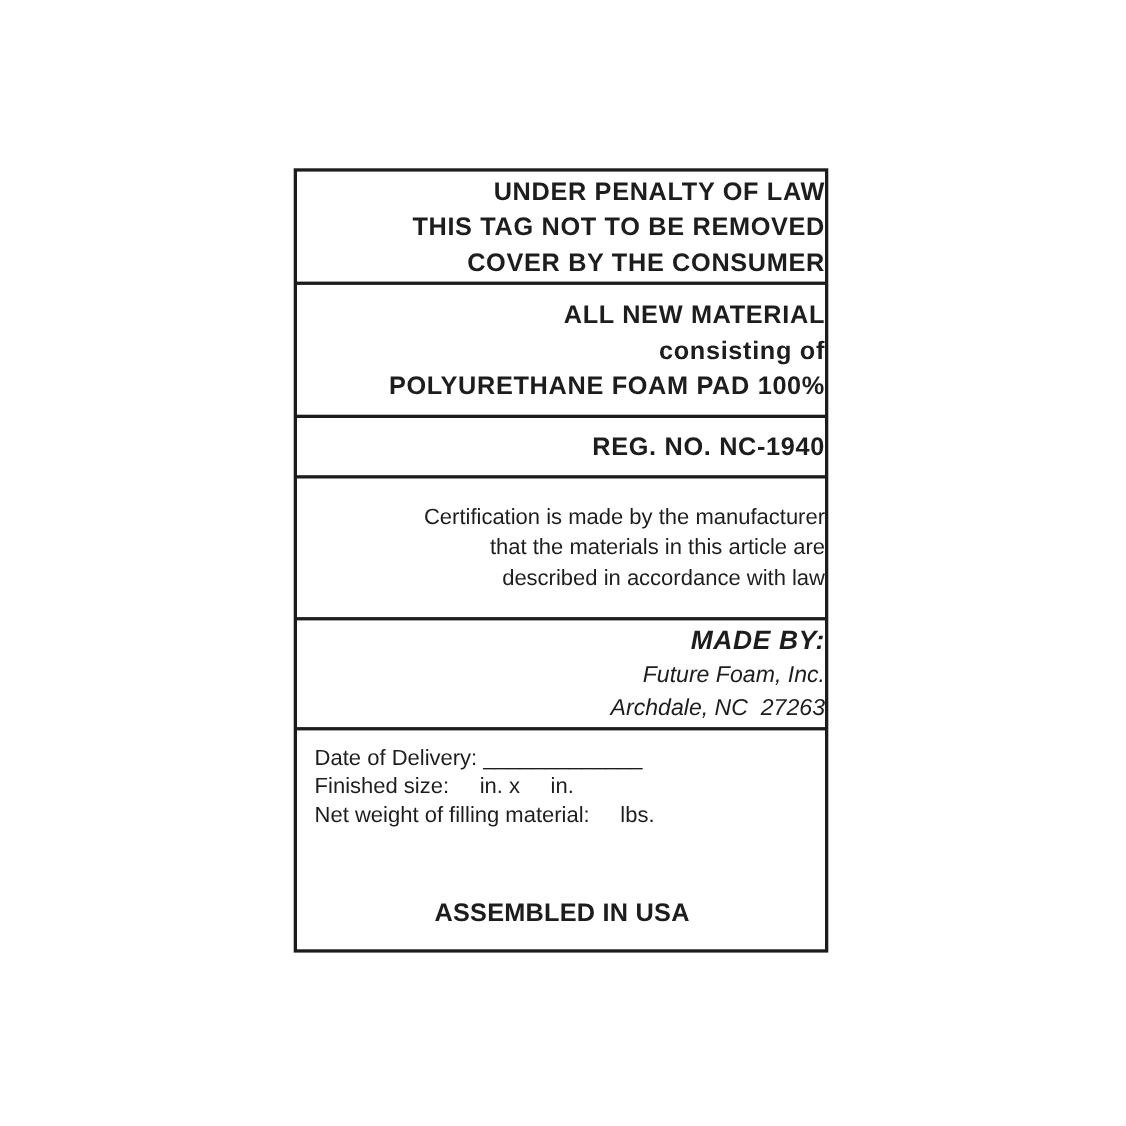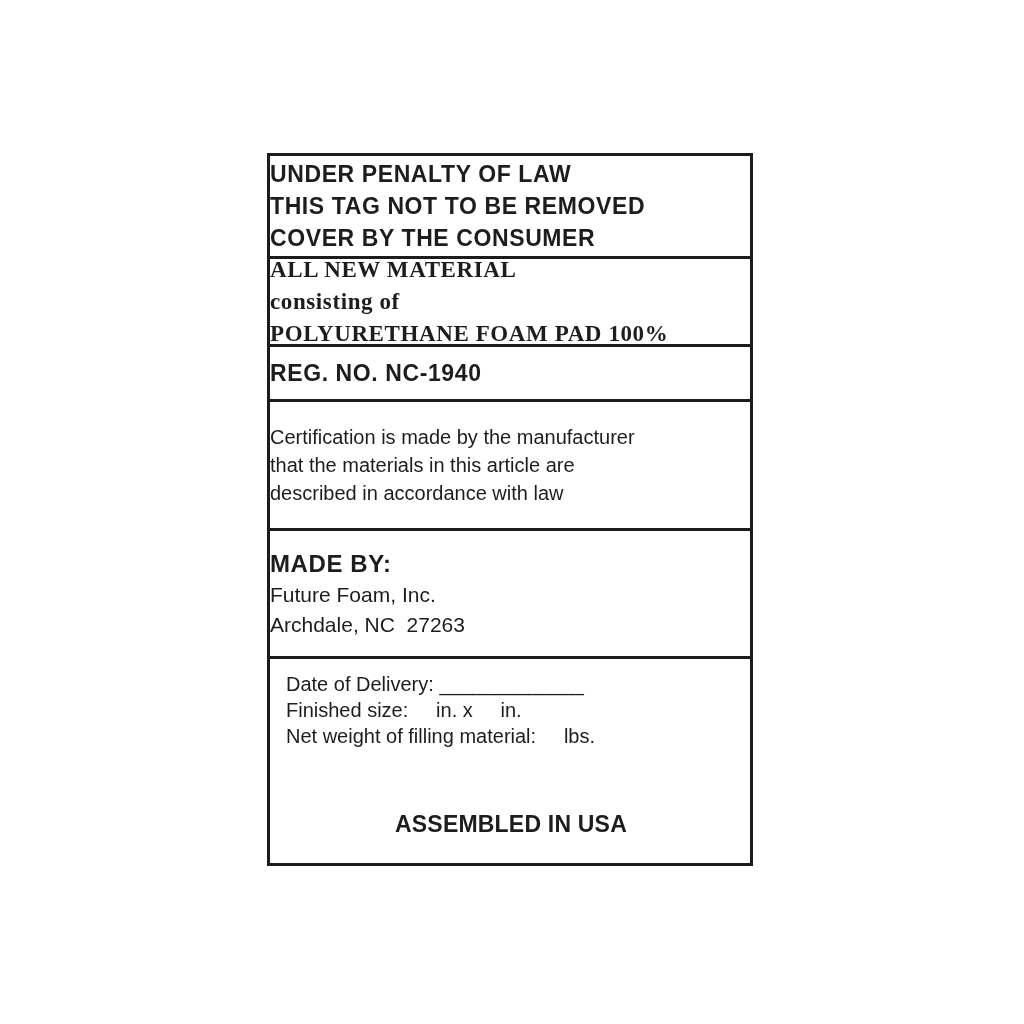--- a/index.html
+++ b/index.html
@@ -21,33 +21,33 @@
     border: 3px solid #1c1c1c;
     background: #ffffff;
     display: flex;
     flex-direction: column;
   }
   .section {
     box-sizing: border-box;
     border-bottom: 3px solid #1c1c1c;
     display: flex;
     flex-direction: column;
-    align-items: flex-start;
+    align-items: flex-end;
     justify-content: center;
     text-align: center;
     flex: none;
     overflow: hidden;
   }
   .section:last-child { border-bottom: none; }
 
   .sec-penalty   { height: 103px; }
-  .sec-material  { height: 88px; font-family: Liberation Serif, serif; }
+  .sec-material  { height: 121px; }
   .sec-reg       { height: 55px;  }
   .sec-cert      { height: 129px; }
-  .sec-madeby    { height: 128px; }
+  .sec-madeby    { height: 100px; font-style: italic; }
   .sec-details   {
     height: 188px;
     align-items: stretch;
     text-align: left;
     justify-content: flex-start;
     padding: 12px 14px 2px 16px;
   }
 
   .bold-caps {
     font-weight: bold;

